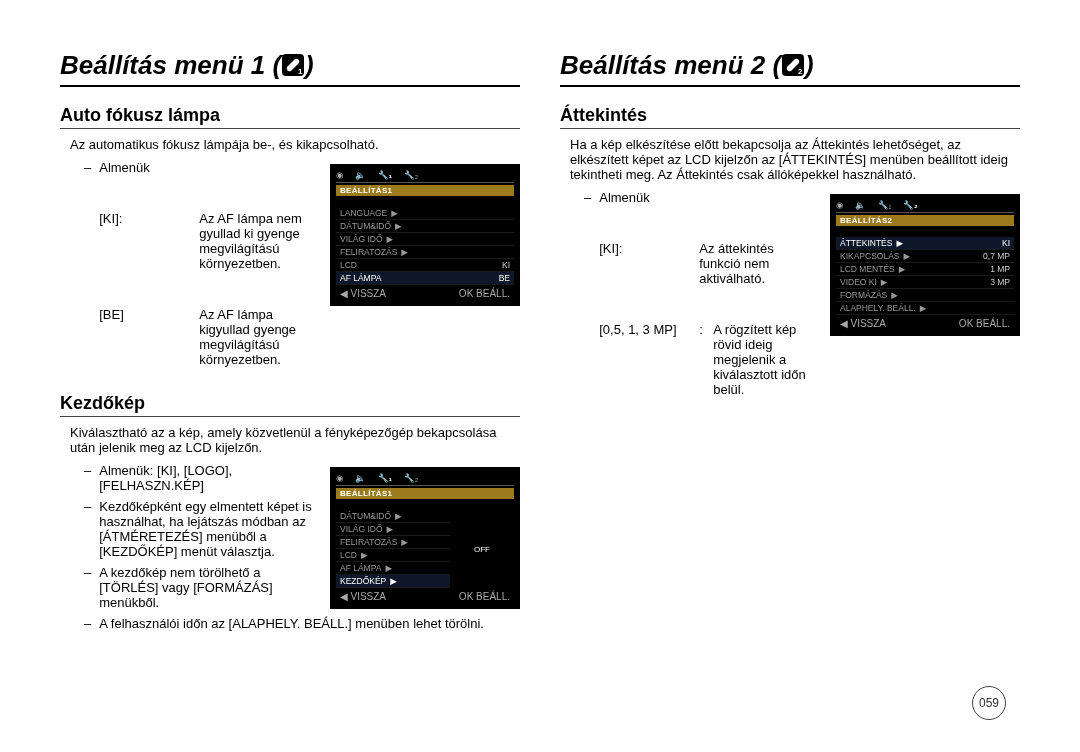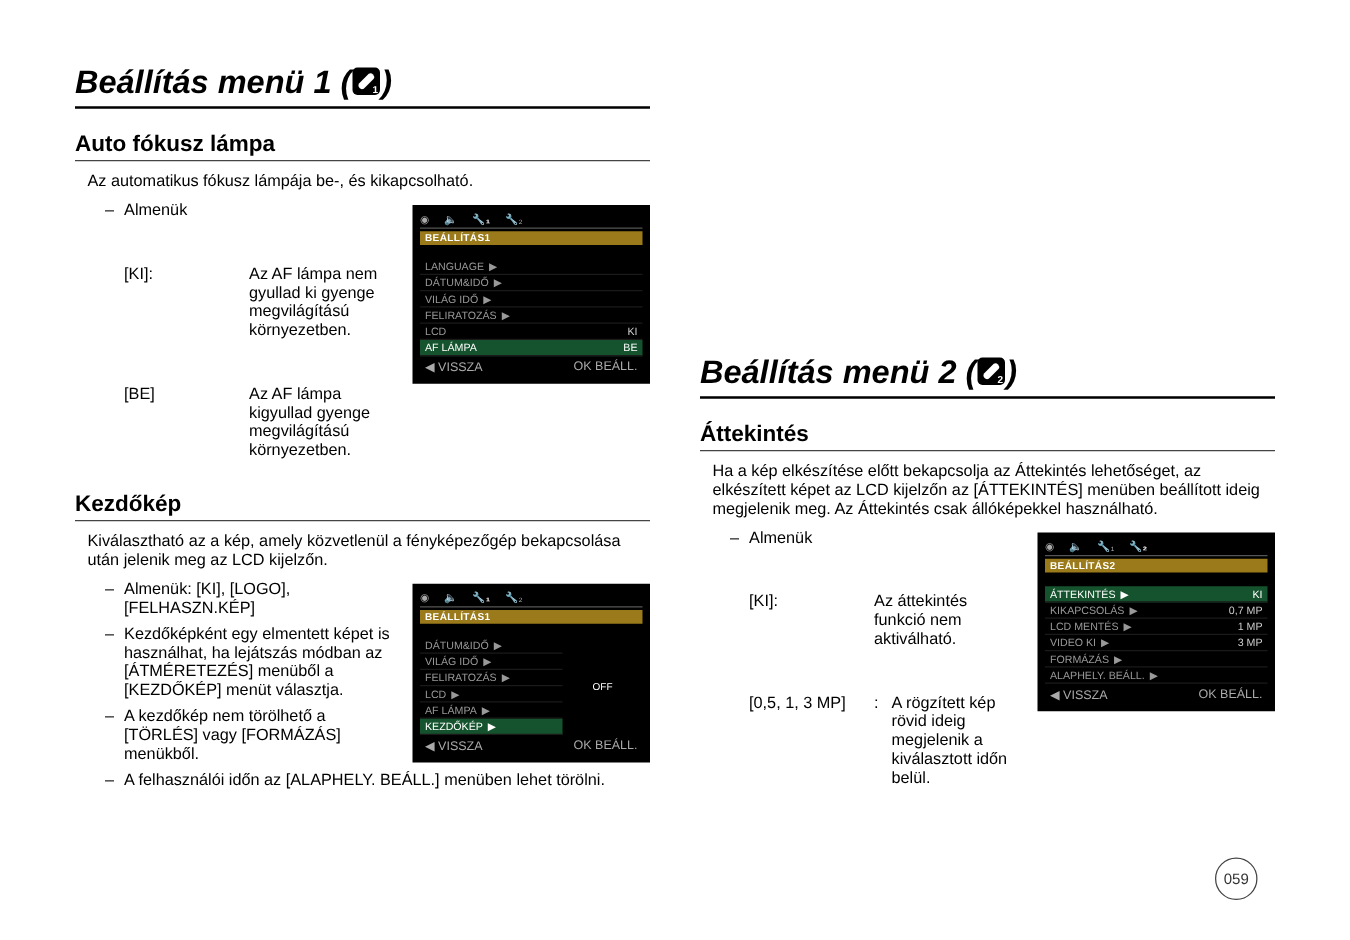--- a/index.html
+++ b/index.html
@@ -12,21 +12,20 @@
       background: #fff;
       width: 1080px;
       height: 752px;
       padding: 50px 60px 40px 60px;
       position: relative;
       color: #000;
     }
     .columns {
       display: flex;
       gap: 40px;
-      align-items: flex-end;
     }
     .col {
       flex: 1;
     }
     h1 {
       font-size: 26px;
       font-weight: bold;
       font-style: italic;
       border-bottom: 2px solid #000;
       padding-bottom: 4px;
@@ -120,21 +119,21 @@
       letter-spacing: 0.3px;
       margin-bottom: 11px;
     }
     .lcd-row {
       display: flex;
       justify-content: space-between;
       padding: 1px 4px;
       border-bottom: 1px solid #1a1a1a;
     }
     .lcd-row.highlight {
-      background: #14532d;
+      background: #0f172a;
       color: #fff;
     }
     .lcd-row .v {
       color: #ccc;
     }
     .lcd-row.highlight .v {
       color: #fff;
     }
     .lcd-row .chev {
       margin-left: 4px;
@@ -332,21 +331,21 @@
       <span>Beállítás menü 2 (</span><span class="icon-badge">
           <svg class="tool-icon" viewBox="0 0 24 24">
             <rect x="1" y="1" width="22" height="22" rx="4" fill="#000"></rect>
             <path d="M6 14 L14 6 A3 3 0 0 1 18 10 L10 18 A3 3 0 0 1 6 14 Z" fill="#fff"></path>
             <text x="17" y="21" font-size="8" fill="#fff" font-style="normal">2</text>
           </svg>
         </span><span>)</span>
     </h1>
 
     <h2>Áttekintés</h2>
-    <p class="intro">Ha a kép elkészítése előtt bekapcsolja az Áttekintés lehetőséget, az elkészített képet az LCD kijelzőn az [ÁTTEKINTÉS] menüben beállított ideig megjelenik meg. Az Áttekintés csak állóképekkel használható.</p>
+    <p class="intro">Ha a kép elkészítése előtt bekapcsolja az Áttekintés lehetőséget, az elkészített képet az LCD kijelzőn az [ÁTTEKINTÉS] menüben beállított ideig tekintheti meg. Az Áttekintés csak állóképekkel használható.</p>
 
     <div class="content-row">
       <div class="textside">
         <div class="bullet">
           <span class="dash">–</span>
           <div class="txt">
             <div class="label">Almenük</div>
             <div id="ov-rows">
                 <div class="submenu-row">
                   <div class="key">[KI]:</div>

